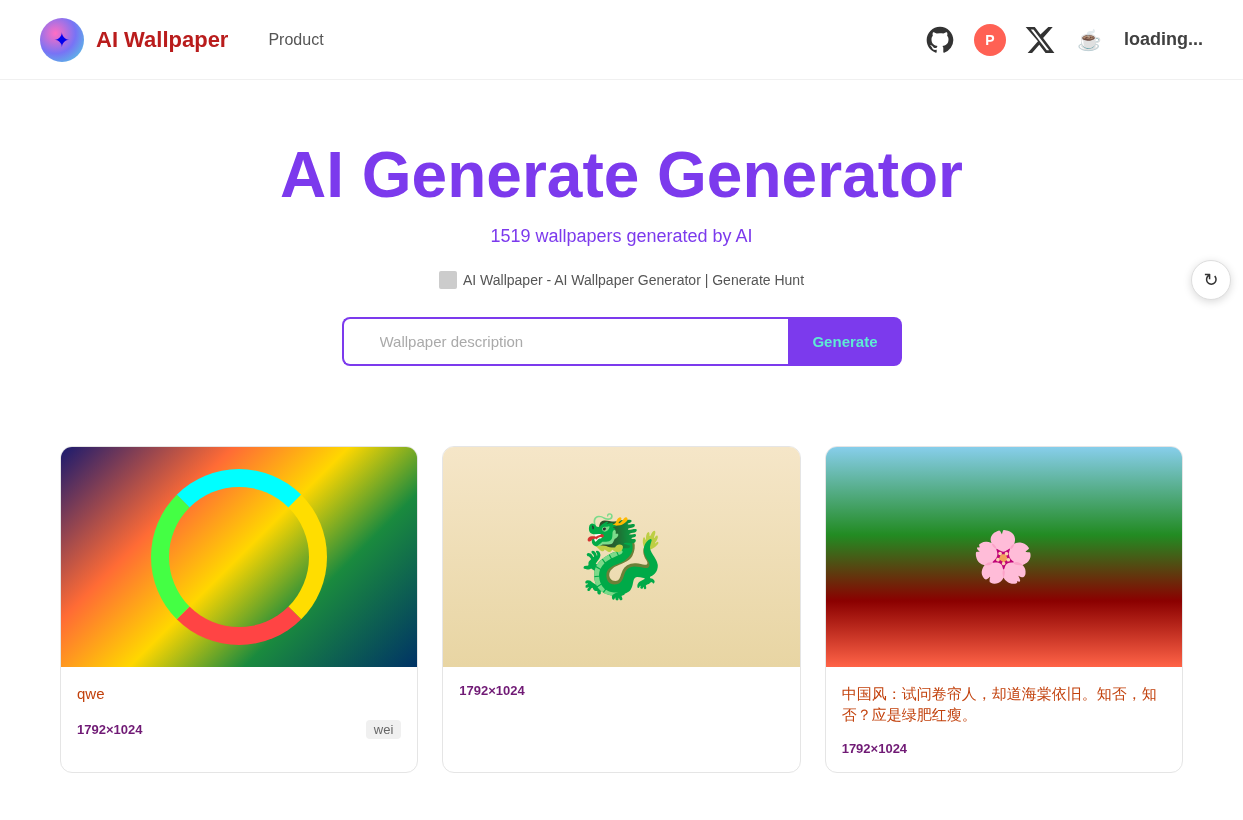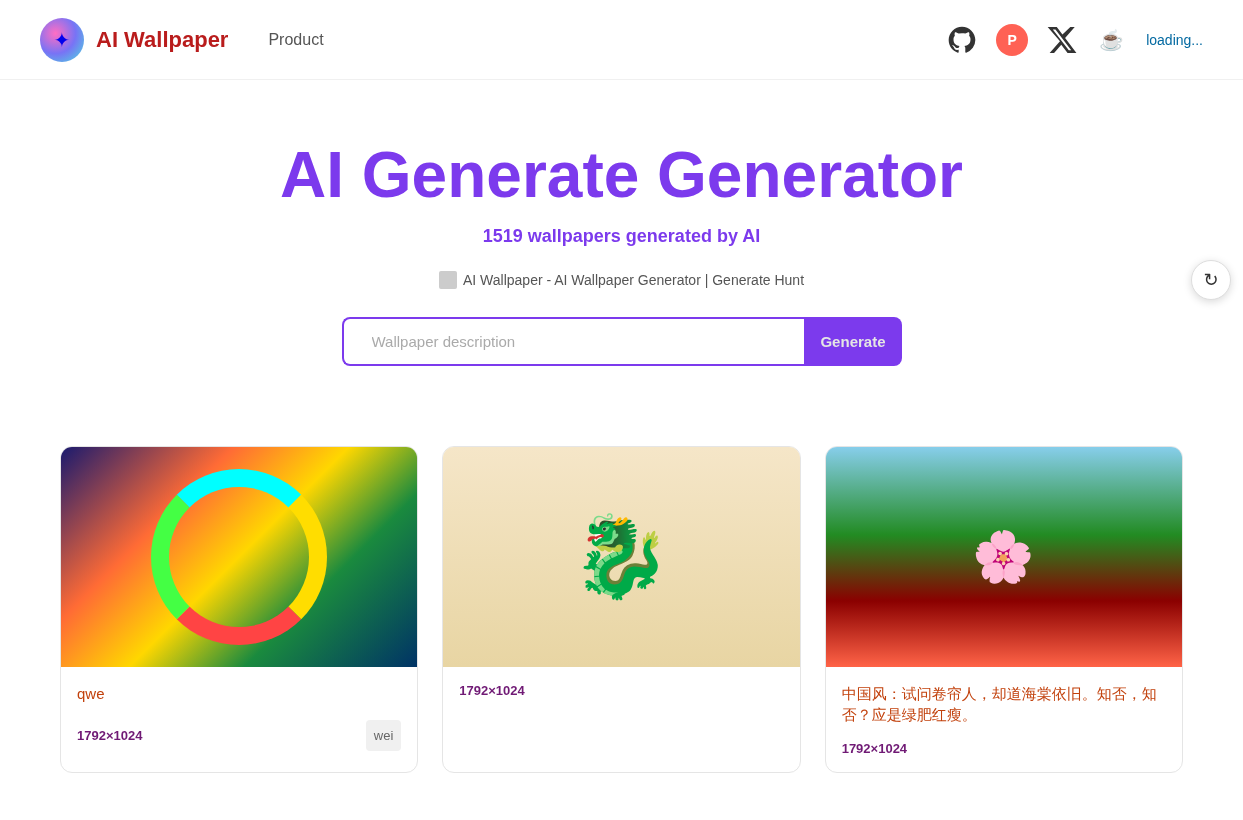--- a/index.html
+++ b/index.html
@@ -78,22 +78,23 @@
     .coffee-icon {
       width: 32px;
       height: 32px;
       display: flex;
       align-items: center;
       justify-content: center;
       font-size: 20px;
       cursor: pointer;
     }
     .loading-text {
-      font-size: 14px;
-      color: #0369a1;
+      font-size: 18px;
+      color: #404040;
+      font-weight: bold;
     }
 
     
     .hero {
       text-align: center;
       padding: 60px 20px 40px;
     }
     .hero-title {
       font-size: 64px;
       font-weight: 800;
@@ -101,21 +102,21 @@
       margin-bottom: 16px;
       line-height: 1.1;
     }
     .hero-subtitle {
       font-size: 18px;
       color: #555;
       margin-bottom: 24px;
     }
     .hero-subtitle span {
       color: #7c3aed;
-      font-weight: 700;
+      font-weight: 400;
     }
     .product-hunt-badge {
       display: inline-flex;
       align-items: center;
       gap: 6px;
       margin-bottom: 28px;
       color: #555;
       font-size: 14px;
     }
     .ph-mini {
@@ -127,35 +128,35 @@
     }
     .search-bar {
       display: flex;
       justify-content: center;
       gap: 0;
       max-width: 560px;
       margin: 0 auto;
     }
     .search-input {
       flex: 1;
-      padding: 14px 28px;
+      padding: 14px 36px;
       font-size: 15px;
       border: 2px solid #7c3aed;
       border-right: none;
       border-radius: 8px 0 0 8px;
       outline: none;
       color: #333;
     }
     .search-input::placeholder {
       color: #aaa;
     }
     .generate-btn {
-      padding: 14px 16px;
+      padding: 14px 24px;
       background: #7c3aed;
-      color: #e5e5e5;
+      color: #5eead4;
       font-size: 15px;
       font-weight: 600;
       border: none;
       border-radius: 0 8px 8px 0;
       cursor: pointer;
       white-space: nowrap;
     }
 
     
     .gallery {
@@ -231,21 +232,21 @@
     }
     .card-size {
       font-size: 13px;
       font-weight: 600;
       color: #701a75;
     }
     .card-author {
       font-size: 13px;
       color: #666;
       background: #f0f0f0;
-      padding: 8px 8px;
+      padding: 2px 8px;
       border-radius: 4px;
     }
 
     
     .floating-badge {
       position: fixed;
       right: 12px;
       top: 260px;
       width: 40px;
       height: 40px;

